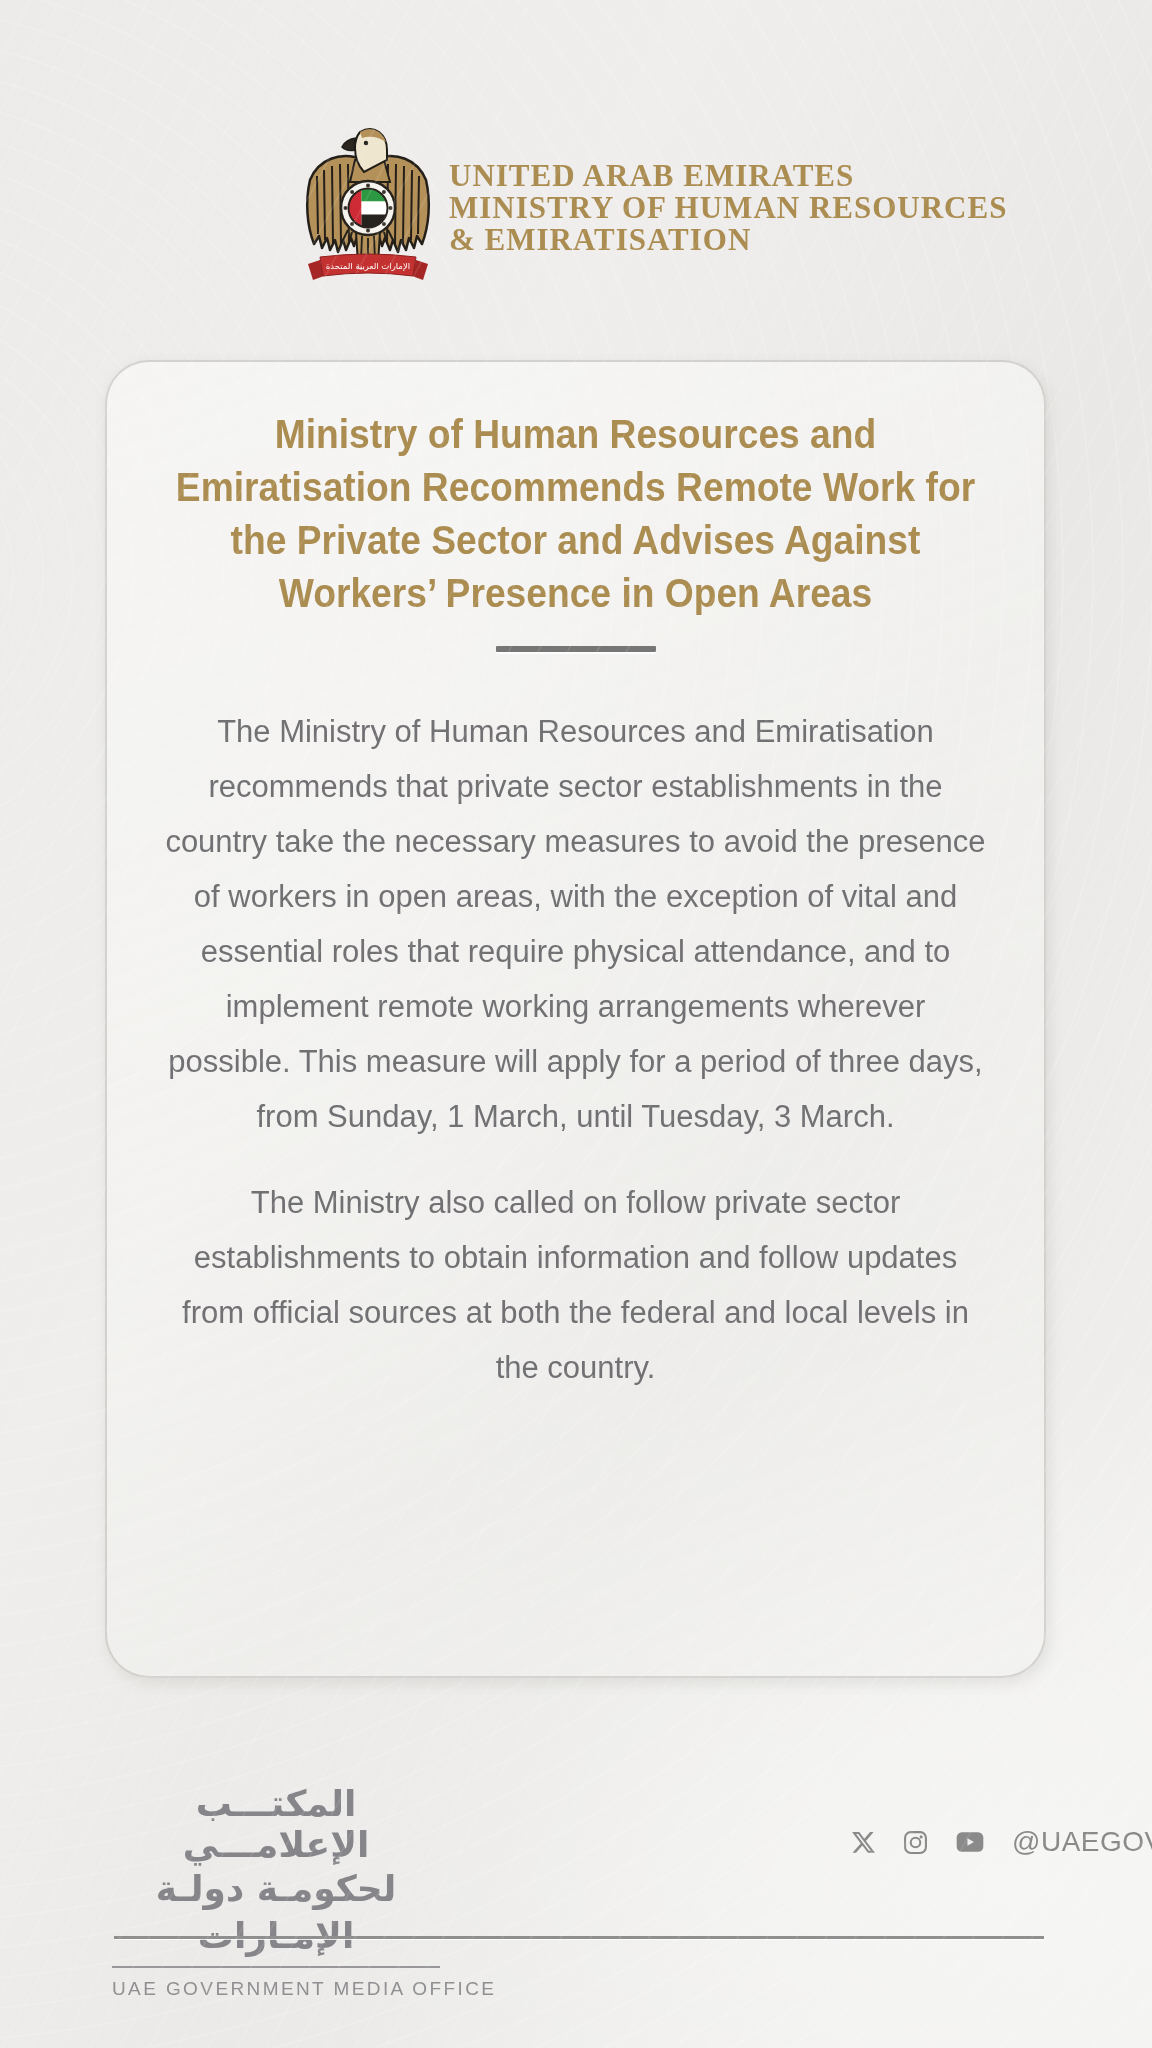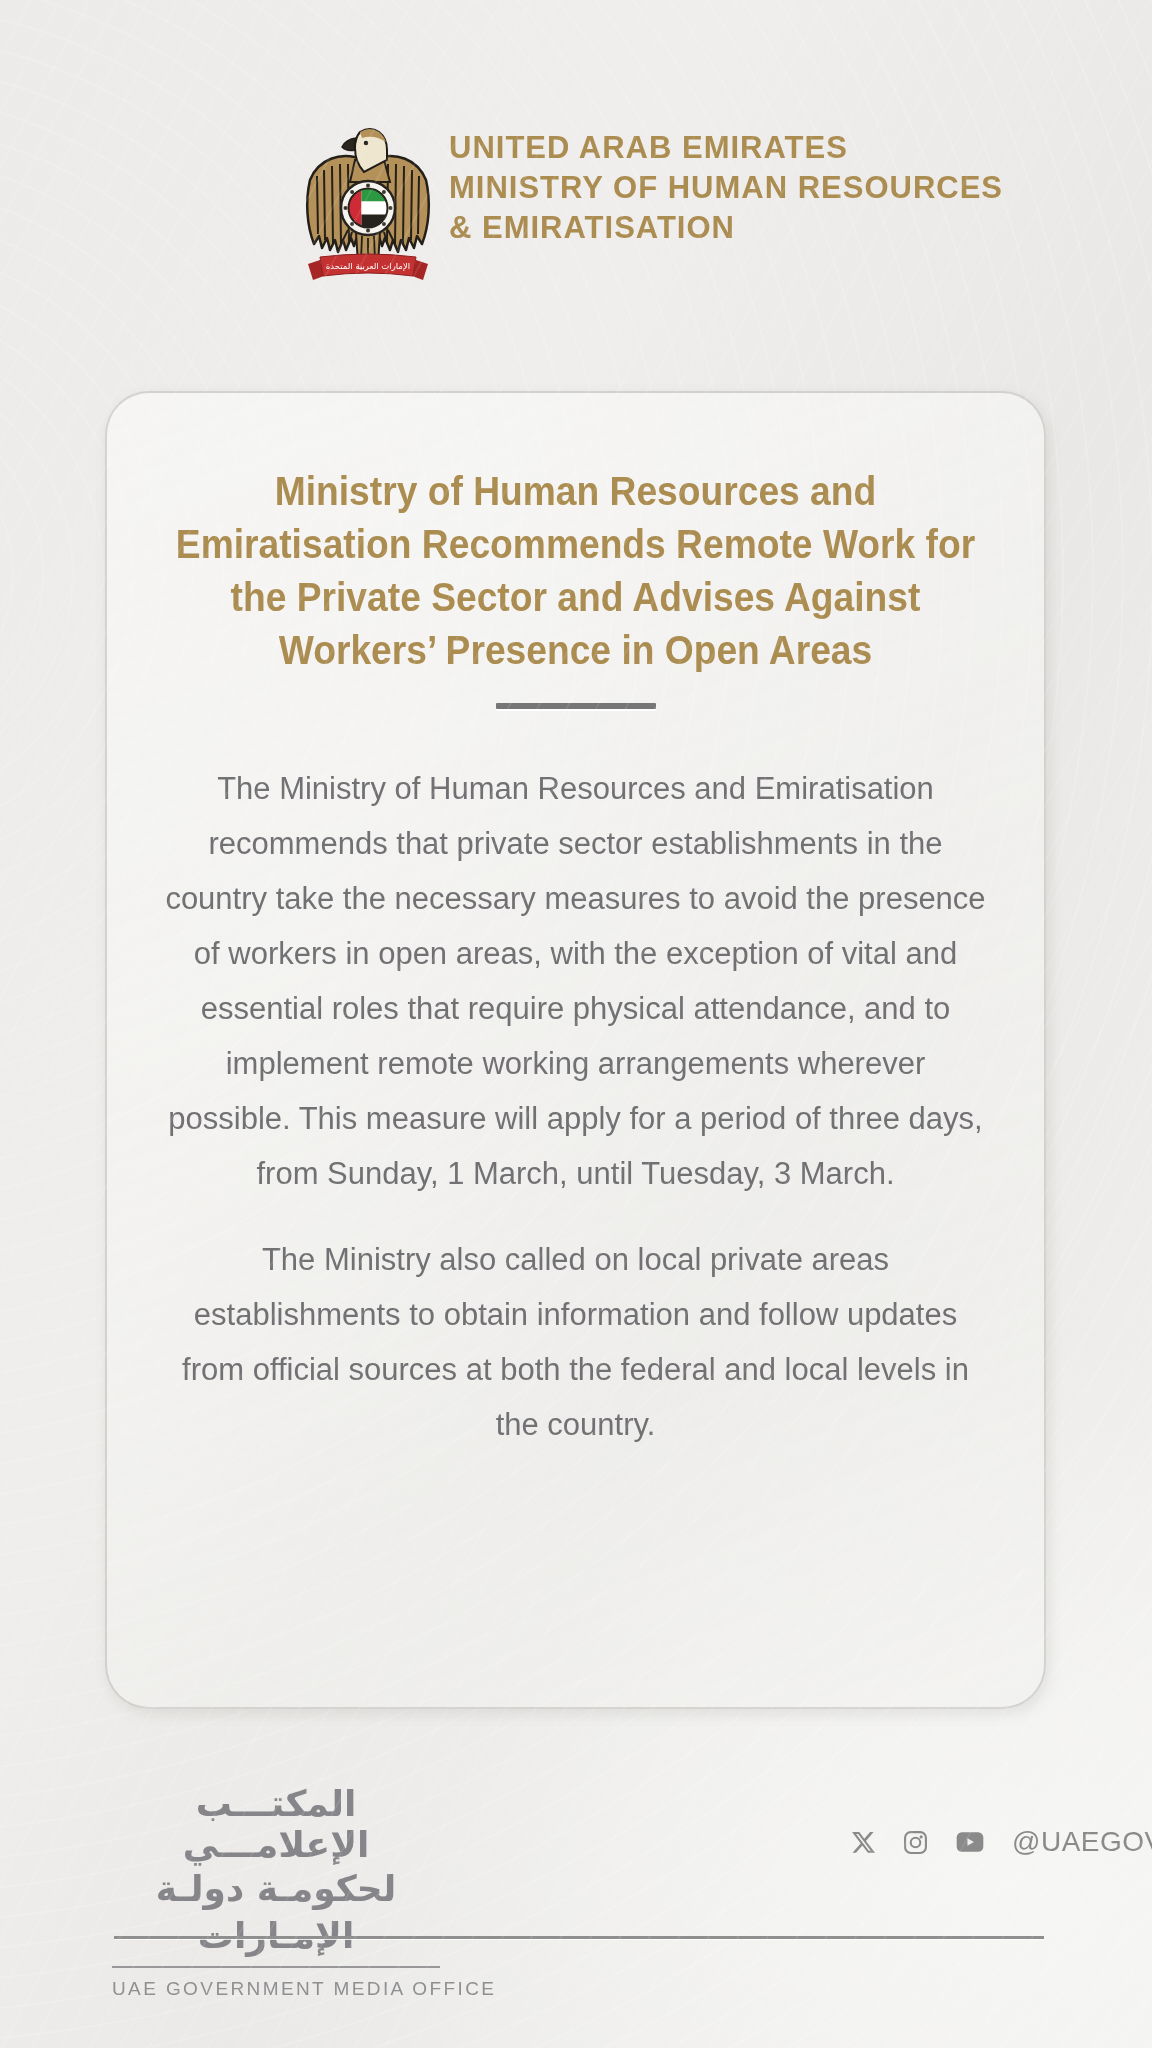--- a/index.html
+++ b/index.html
@@ -19,33 +19,33 @@
   .page::after {
     content:""; position:absolute; inset:0; pointer-events:none; opacity:.25;
     background: repeating-linear-gradient(118deg,
       rgba(255,255,255,.35) 0 2px, rgba(255,255,255,0) 2px 26px);
   }
 
   
   .brand { position:absolute; left:300px; top:120px; display:flex; gap:13px; }
   .emblem { width:136px; height:155px; margin-top:6px; flex:0 0 auto; }
   .brand-text {
-    margin-top:8px; white-space:pre-line;
-    font-weight:bold; font-size:31px; line-height:40px; letter-spacing:1px;
+    margin-top:40px; white-space:pre-line;
+    font-weight:bold; font-size:31px; line-height:32px; letter-spacing:1px;
     color:#ab8c51;
+    font-family:Liberation Serif, serif;
   }
 
   
   .card {
     position:absolute; left:105px; top:360px; width:941px; height:1318px;
-    box-sizing:border-box; padding:72px 18px 0;
+    box-sizing:border-box; padding:46px 18px 0;
     border:2px solid rgba(185,184,181,.55); border-radius:44px;
     background:linear-gradient(160deg, rgba(252,252,251,.55), rgba(242,241,240,.30));
     box-shadow:3px 5px 14px rgba(110,110,108,.14);
-    margin-top:31px;
   }
   .card-title {
     margin:0; white-space:pre-line; text-align:center;
     font-weight:bold; font-size:40px; line-height:53px; color:#ab8c51;
     transform:scaleX(.93); transform-origin:50% 0;
   }
   .divider {
     width:160px; height:6px; background:#767676; border-radius:1px;
     margin:26px auto 52px; box-shadow:0 2px 0 rgba(255,255,255,.85);
   }
@@ -150,21 +150,21 @@
 Workers’ Presence in Open Areas</h1>
     <div class="divider"></div>
     <p class="para">The Ministry of Human Resources and Emiratisation
 recommends that private sector establishments in the
 country take the necessary measures to avoid the presence
 of workers in open areas, with the exception of vital and
 essential roles that require physical attendance, and to
 implement remote working arrangements wherever
 possible. This measure will apply for a period of three days,
 from Sunday, 1 March, until Tuesday, 3 March.</p>
-    <p class="para">The Ministry also called on local private areas
+    <p class="para">The Ministry also called on follow private sector
 establishments to obtain information and follow updates
 from official sources at both the federal and local levels in
 the country.</p>
   </section>
 
   <div class="media-office">
     <div class="mo-ar1">المكتـــب الإعلامـــي</div>
     <div class="mo-ar2">لحكومـة دولـة الإمـارات</div>
     <div class="mo-rule"></div>
     <div class="mo-en">UAE GOVERNMENT MEDIA OFFICE</div>

